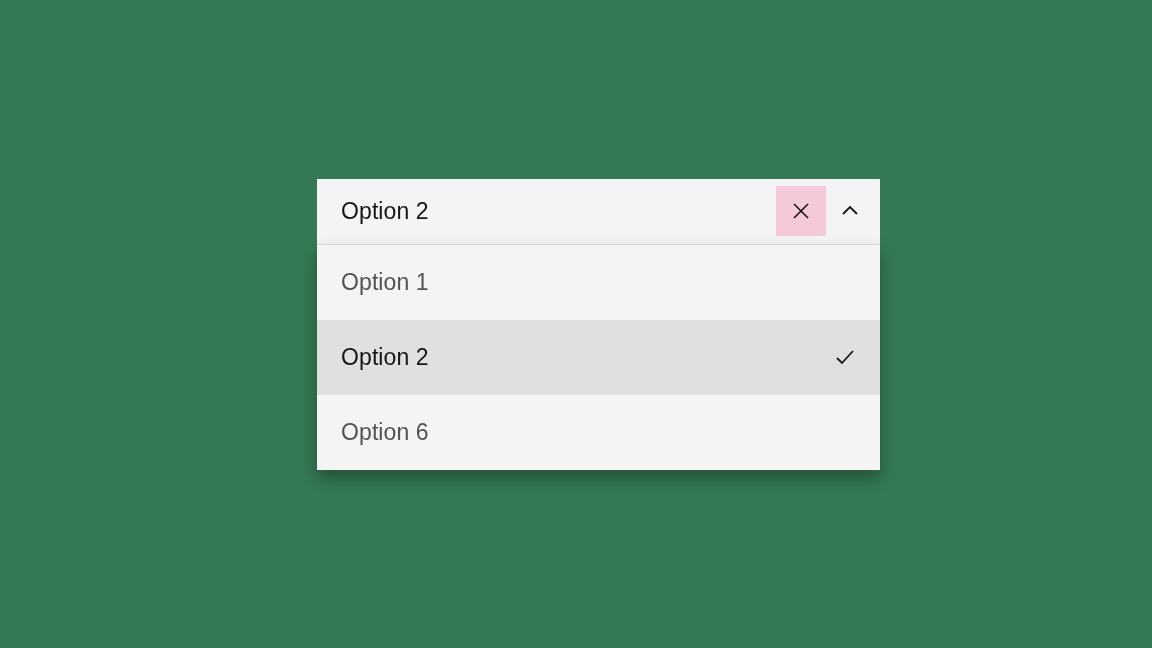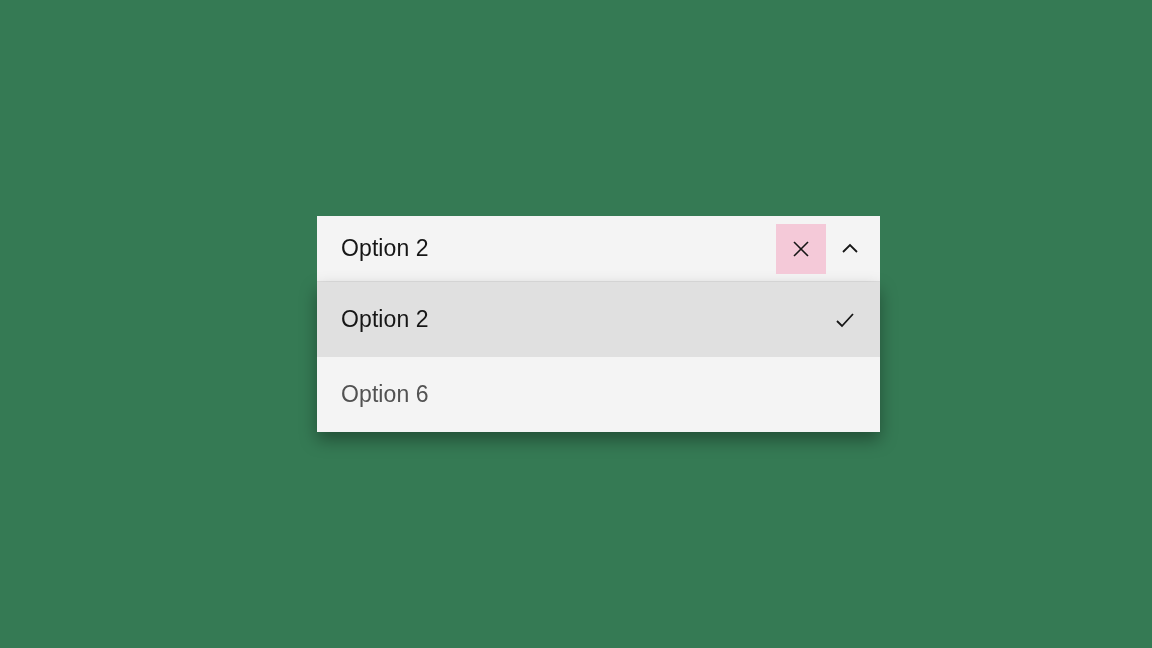--- a/index.html
+++ b/index.html
@@ -104,20 +104,23 @@
       <div class="chevron-button">
         <span>
           <svg width="20" height="20" viewBox="0 0 20 20" fill="none" stroke="#161616" stroke-width="1.8">
             <polyline points="3,13 10,6 17,13"></polyline>
           </svg>
         </span>
       </div>
     </div>
   </div>
   <div class="dropdown-menu">
+    <div class="dropdown-option">
+      <span class="option-label">Option 1</span>
+    </div>
     <div class="dropdown-option selected">
       <span class="option-label">Option 2</span>
       <span>
         <svg width="22" height="22" viewBox="0 0 22 22" fill="none" stroke="#161616" stroke-width="1.8">
           <polyline points="3,12 8,17 19,5"></polyline>
         </svg>
       </span>
     </div>
     <div class="dropdown-option">
       <span class="option-label">Option 6</span>

